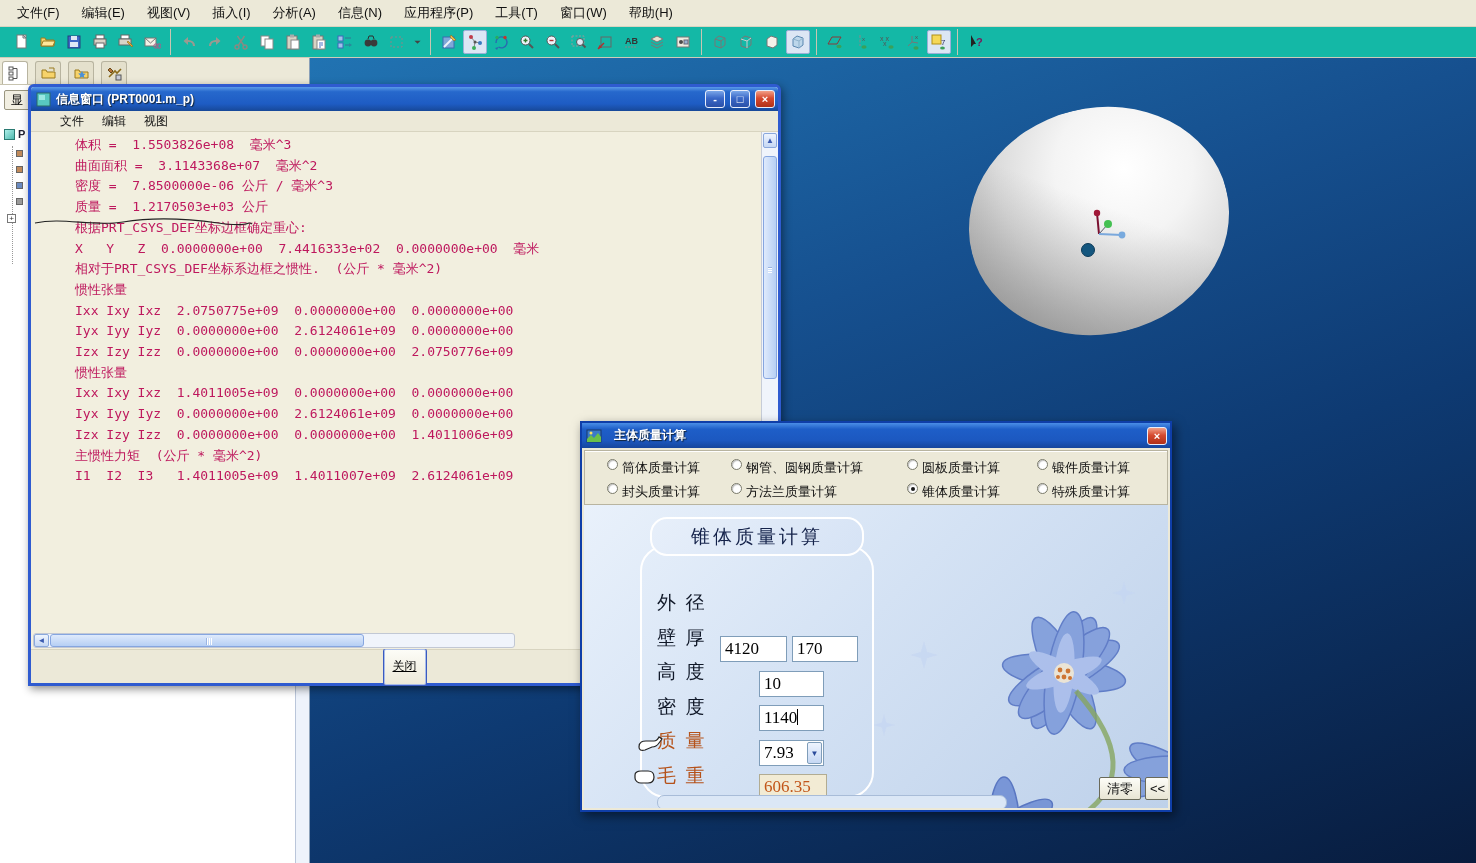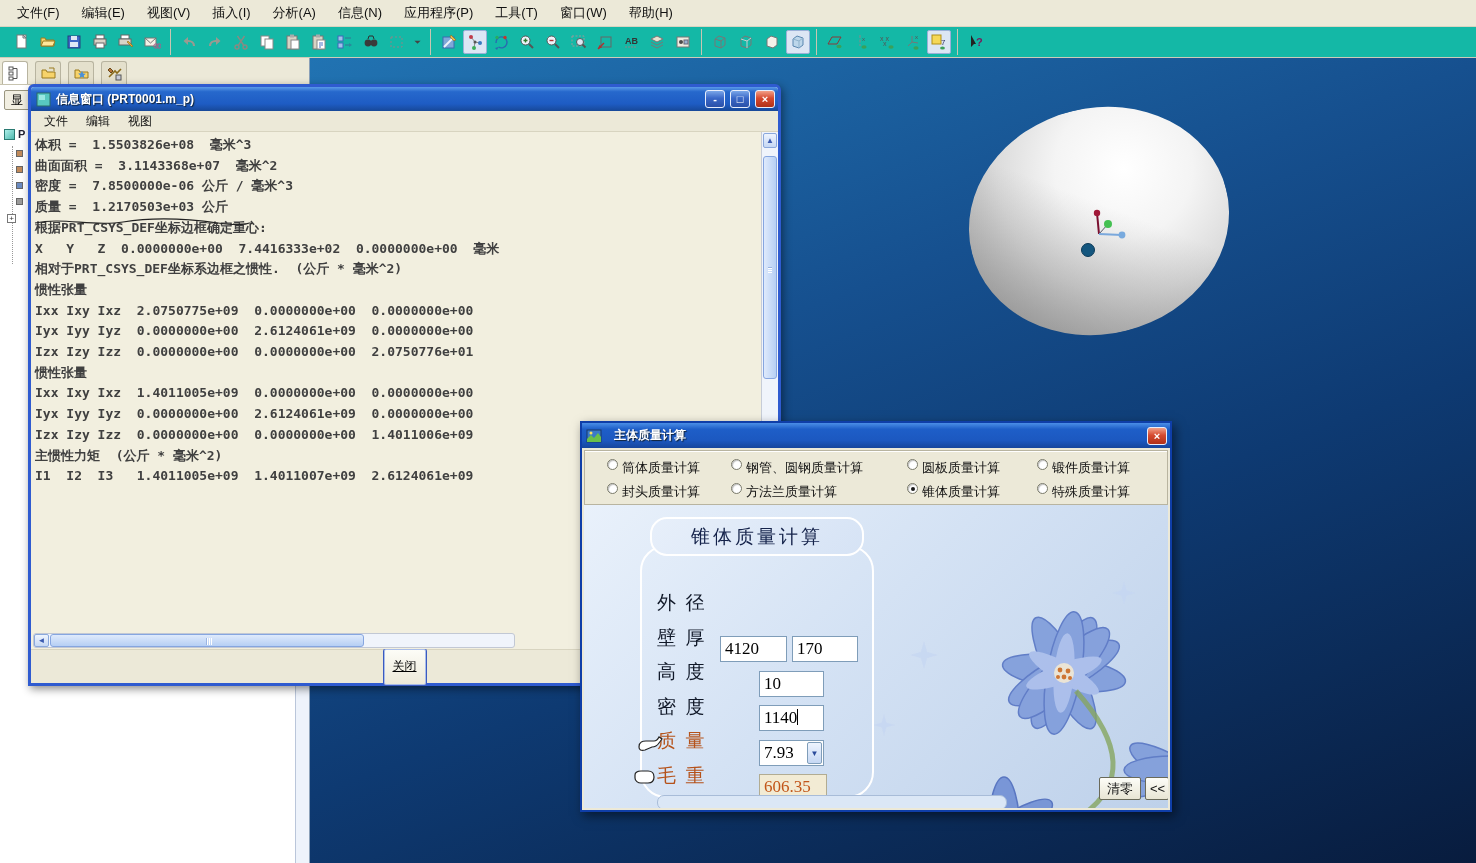--- a/index.html
+++ b/index.html
@@ -61,26 +61,26 @@
   .info-window{position:absolute;left:28px;top:84px;width:753px;height:602px;z-index:5;
     border:3px solid #2f5bd0;border-radius:6px 6px 0 0;background:#f2efdf;box-shadow:2px 3px 8px rgba(0,0,0,.45);}
   .iw-title{height:24px;display:flex;align-items:center;gap:5px;padding:0 3px 0 5px;
     background:linear-gradient(180deg,#5a9ae8 0%,#2668cc 20%,#1e5cc4 70%,#174898 100%);
     border-radius:3px 3px 0 0;}
   .iw-title .ttl{flex:1;color:#fff;font-weight:bold;font-size:12px;text-shadow:1px 1px 1px #123;white-space:nowrap;overflow:hidden;}
   .cap-btn{width:20px;height:18px;border-radius:3px;border:1px solid #e8eefc;color:#fff;
     font-size:11px;line-height:16px;text-align:center;font-weight:bold;
     background:linear-gradient(#7aa6e8,#3a68c8 45%,#2a50a8);}
   .cap-btn.close{background:linear-gradient(#f2a088,#d64a30 45%,#b03018);}
-  .iw-menu{height:21px;background:#ece9d8;border-bottom:1px solid #d8d4c0;display:flex;align-items:center;padding-left:4px;}
+  .iw-menu{height:21px;background:#ece9d8;border-bottom:1px solid #d8d4c0;display:flex;align-items:center;padding-left:20px;}
   .iw-menu span{font-size:12px;padding:2px 9px;color:#111;}
   .iw-body{position:relative;height:500px;overflow:hidden;background:#f2efdf;}
   .iw-lines{position:absolute;left:4px;top:3px;right:20px;}
-  .iw-line{font-family:"DejaVu Sans Mono",monospace;font-size:13px;font-weight:bold;
-    line-height:20.7px;white-space:pre;color:#404040;}
+  .iw-line{font-family:"DejaVu Sans Mono",monospace;font-size:13px;font-weight:normal;
+    line-height:20.7px;white-space:pre;color:#be185d;margin-left:40px;}
   .iw-squiggle{position:absolute;left:2px;top:83px;}
   .iw-vscroll{position:absolute;right:0;top:0;bottom:0;width:17px;background:#f0f4fb;border-left:1px solid #c6ccd8;}
   .scroll-arrow{position:absolute;left:1px;right:1px;height:15px;border:1px solid #8aa8dc;border-radius:2px;
     background:linear-gradient(#eef4fe,#c6d8f4);color:#3a5ab0;font-size:8px;line-height:13px;text-align:center;}
   .iw-vthumb{position:absolute;left:1px;right:1px;top:24px;height:223px;
     background:linear-gradient(90deg,#dfeafc,#b6cff4);border:1px solid #86a6e0;border-radius:3px;}
   .thumb-grip{position:absolute;left:4px;right:4px;top:50%;height:1px;
     border-top:1px solid #fff;box-shadow:0 2px 0 #fff,0 4px 0 #fff,0 -1px 0 #9ab4e2;}
   .iw-hscroll{position:relative;height:17px;background:#f2efdf;}
   .iw-htrack{position:absolute;left:2px;top:1px;width:482px;height:15px;background:#f0f4fb;
@@ -491,21 +491,21 @@
           <div class="iw-line" data-name="info-line">质量 =  1.2170503e+03 公斤</div>
           <div class="iw-line" data-name="info-line"></div>
           <div class="iw-line" data-name="info-line">根据PRT_CSYS_DEF坐标边框确定重心:</div>
           <div class="iw-line" data-name="info-line">X   Y   Z  0.0000000e+00  7.4416333e+02  0.0000000e+00  毫米</div>
           <div class="iw-line" data-name="info-line"></div>
           <div class="iw-line" data-name="info-line">相对于PRT_CSYS_DEF坐标系边框之惯性.  (公斤 * 毫米^2)</div>
           <div class="iw-line" data-name="info-line"></div>
           <div class="iw-line" data-name="info-line">惯性张量</div>
           <div class="iw-line" data-name="info-line">Ixx Ixy Ixz  2.0750775e+09  0.0000000e+00  0.0000000e+00</div>
           <div class="iw-line" data-name="info-line">Iyx Iyy Iyz  0.0000000e+00  2.6124061e+09  0.0000000e+00</div>
-          <div class="iw-line" data-name="info-line">Izx Izy Izz  0.0000000e+00  0.0000000e+00  2.0750776e+01</div>
+          <div class="iw-line" data-name="info-line">Izx Izy Izz  0.0000000e+00  0.0000000e+00  2.0750776e+09</div>
           <div class="iw-line" data-name="info-line"></div>
           <div class="iw-line" data-name="info-line"></div>
           <div class="iw-line" data-name="info-line">惯性张量</div>
           <div class="iw-line" data-name="info-line">Ixx Ixy Ixz  1.4011005e+09  0.0000000e+00  0.0000000e+00</div>
           <div class="iw-line" data-name="info-line">Iyx Iyy Iyz  0.0000000e+00  2.6124061e+09  0.0000000e+00</div>
           <div class="iw-line" data-name="info-line">Izx Izy Izz  0.0000000e+00  0.0000000e+00  1.4011006e+09</div>
           <div class="iw-line" data-name="info-line"></div>
           <div class="iw-line" data-name="info-line">主惯性力矩  (公斤 * 毫米^2)</div>
           <div class="iw-line" data-name="info-line">I1  I2  I3   1.4011005e+09  1.4011007e+09  2.6124061e+09</div>
         </div>

